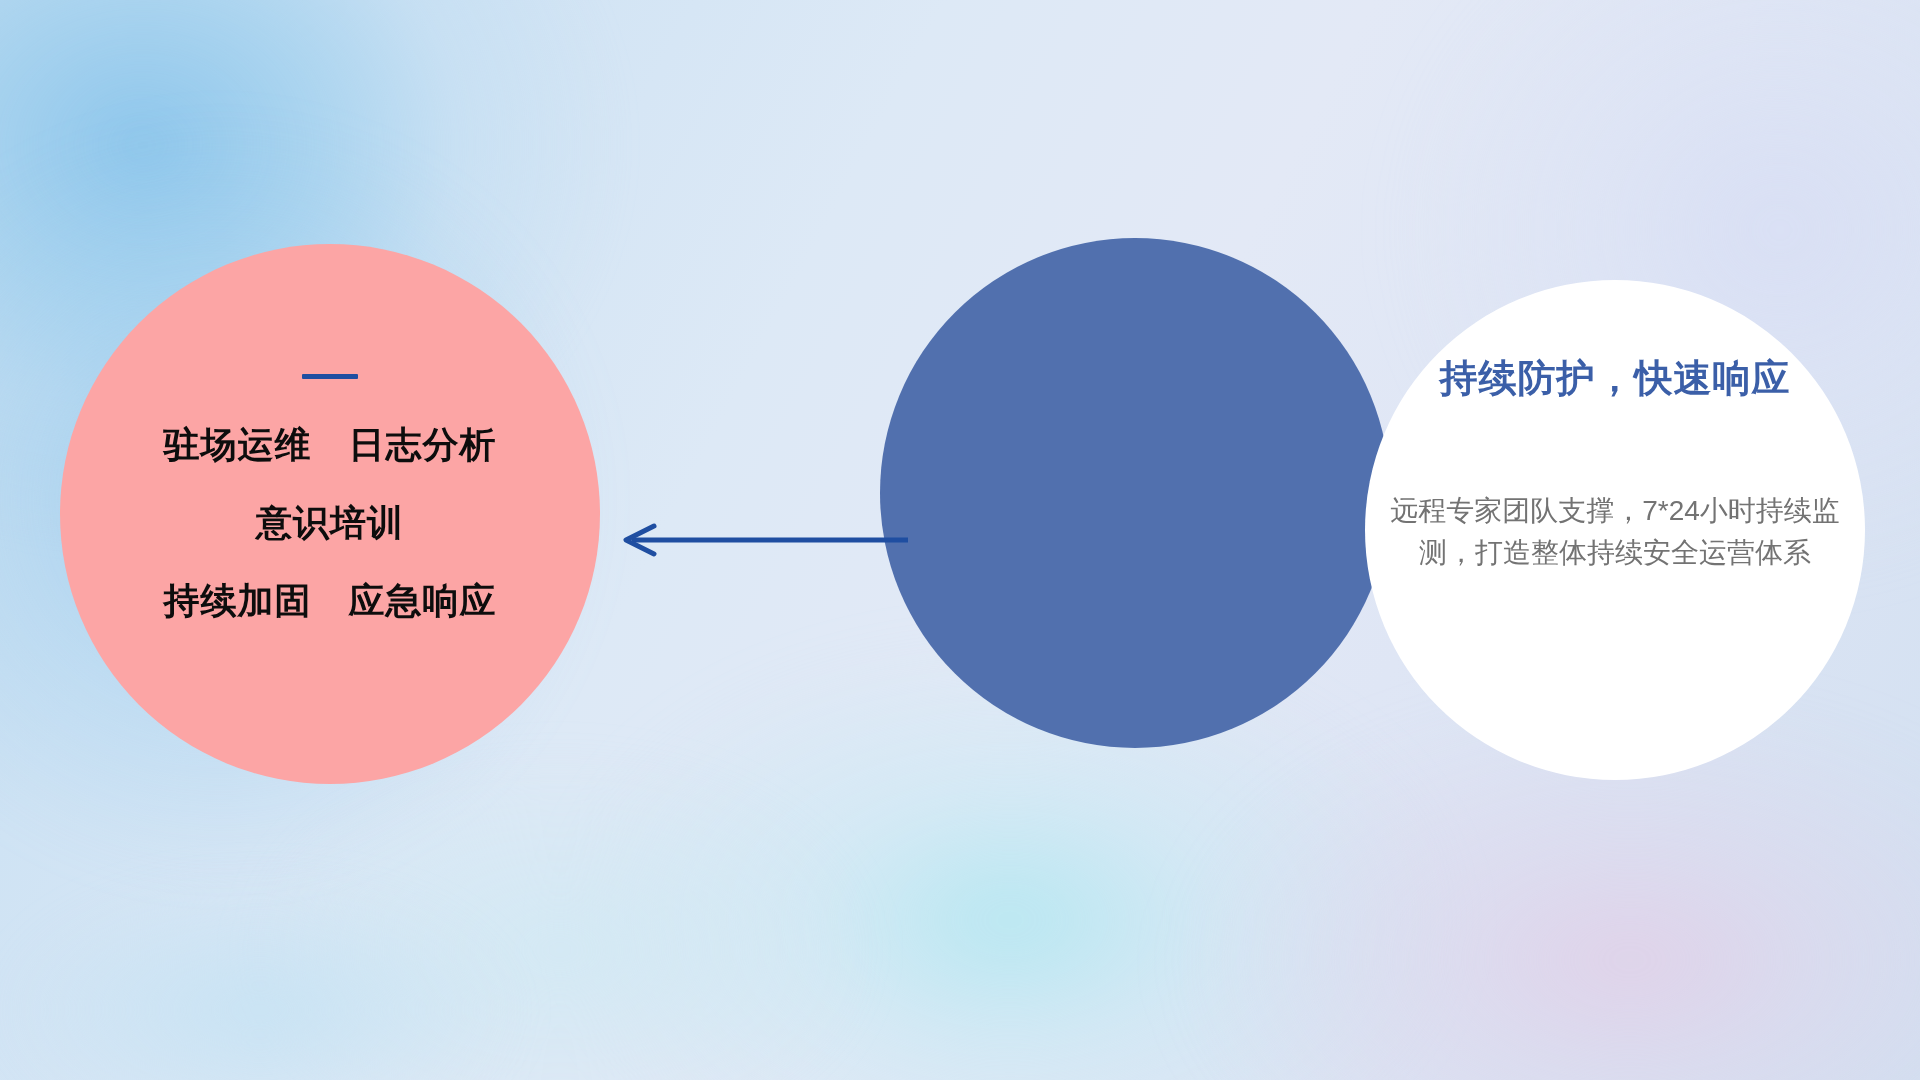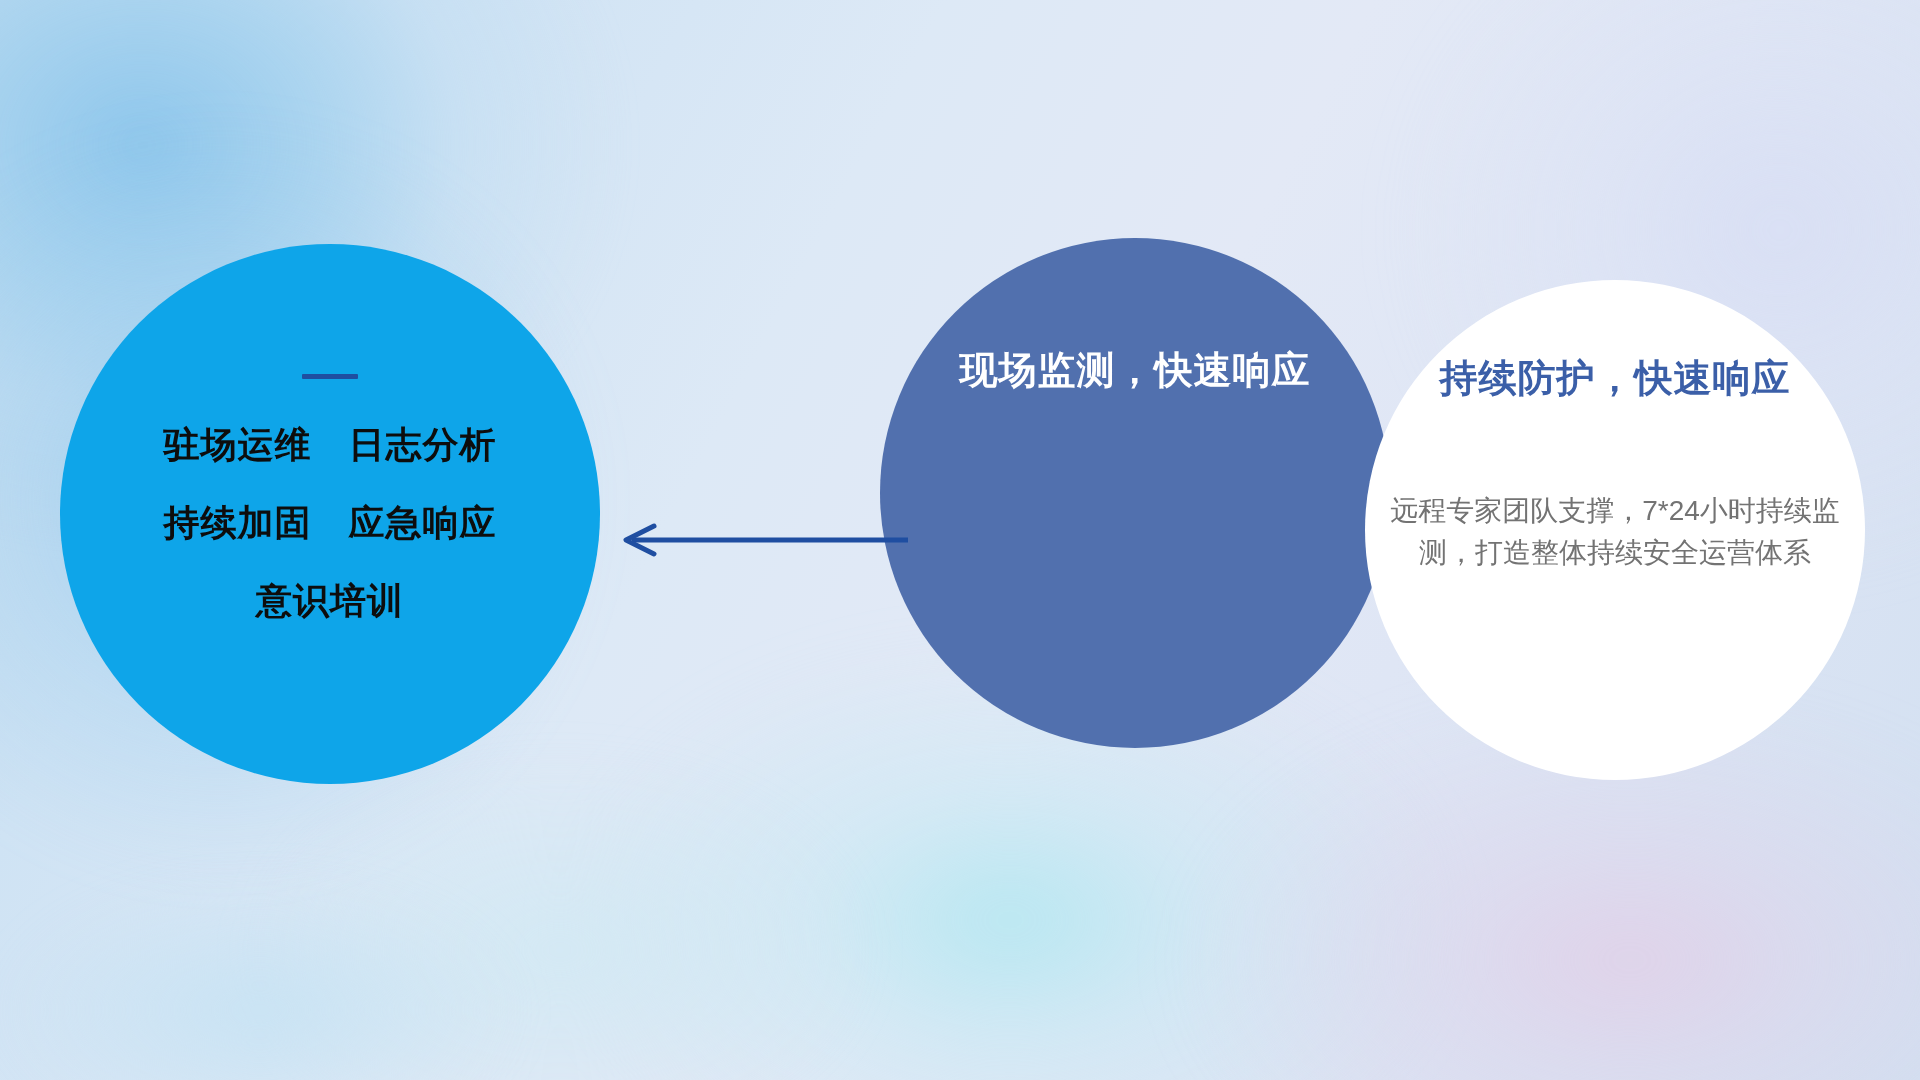--- a/index.html
+++ b/index.html
@@ -106,21 +106,21 @@
   .circle {
     position: absolute;
     border-radius: 50%;
     box-sizing: border-box;
   }
   .circle-left {
     left: 60px;
     top: 244px;
     width: 540px;
     height: 540px;
-    background: #0ea5e9;
+    background: #fca5a5;
     z-index: 3;
   }
   .circle-mid {
     left: 880px;
     top: 238px;
     width: 510px;
     height: 510px;
     background: #5170ae;
     z-index: 2;
   }
@@ -226,30 +226,29 @@
   <div class="bg-glow-a"></div>
   <div class="bg-glow-b"></div>
   <div class="bg-glow-c"></div>
   <div class="bg-glow-d"></div>
   <div class="bg-glow-e"></div>
   <div class="bg-glow-f"></div>
   <div class="bg-glow-g"></div>
 
   <div class="circle circle-mid">
     <div class="mid-inner">
-      <div class="mid-title">现场监测，快速响应</div>
     </div>
   </div>
 
   <div class="circle circle-left">
     <div class="left-inner">
       <div class="dash"></div>
       <div class="left-line">驻场运维　日志分析</div>
+      <div class="left-line">意识培训</div>
       <div class="left-line">持续加固　应急响应</div>
-      <div class="left-line">意识培训</div>
     </div>
   </div>
 
   <div class="circle circle-right">
     <div class="right-inner">
       <div class="right-title">持续防护，快速响应</div>
       <div class="right-body">远程专家团队支撑，7*24小时持续监测，打造整体持续安全运营体系</div>
     </div>
   </div>
 

